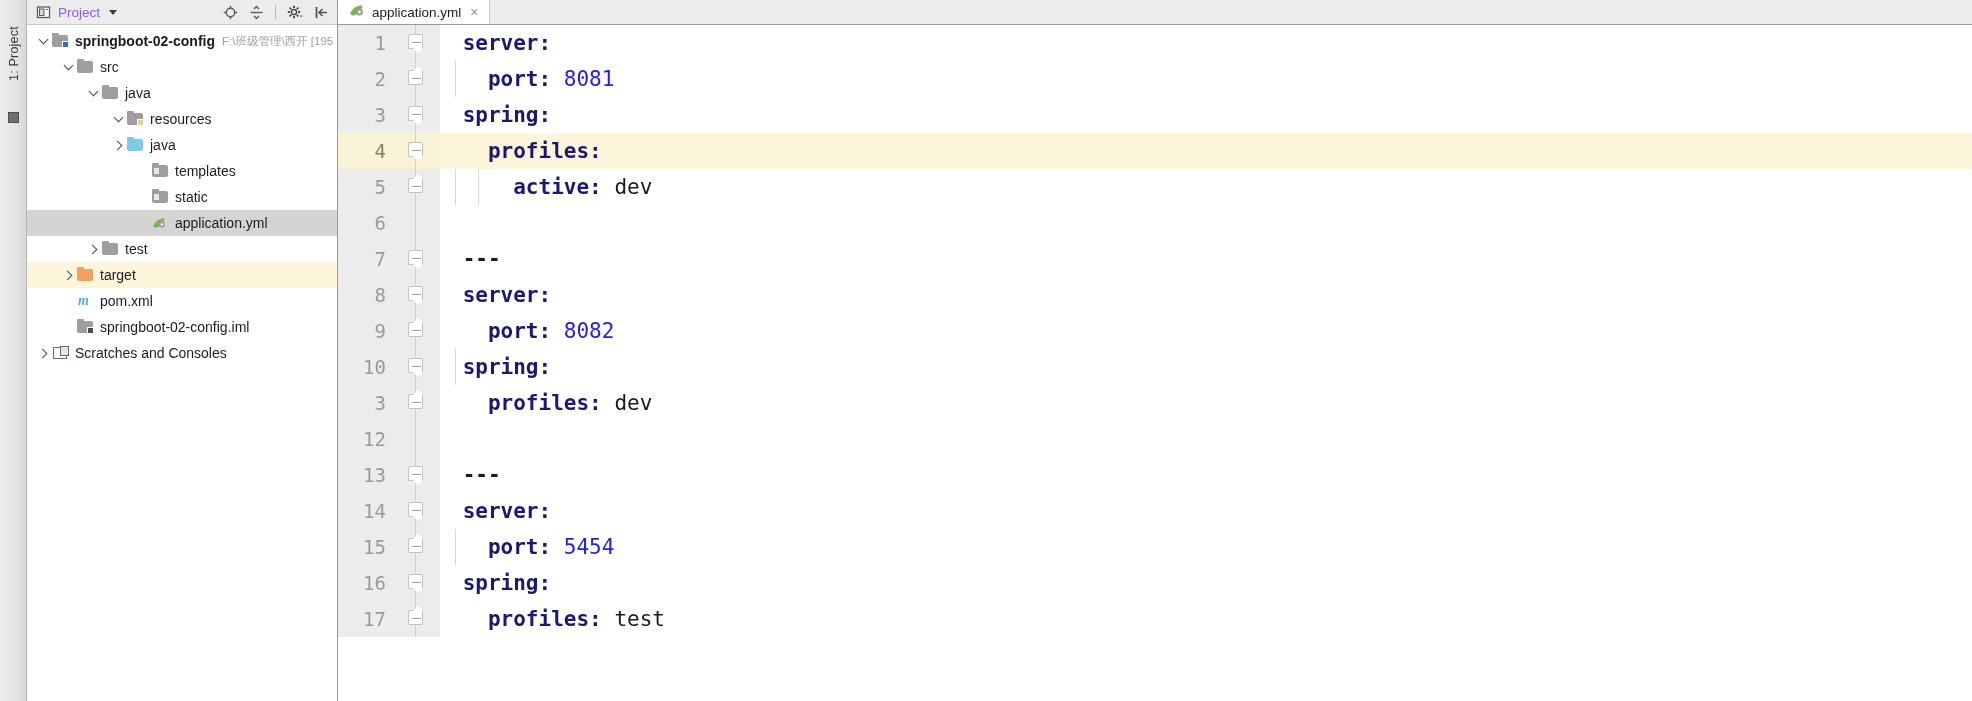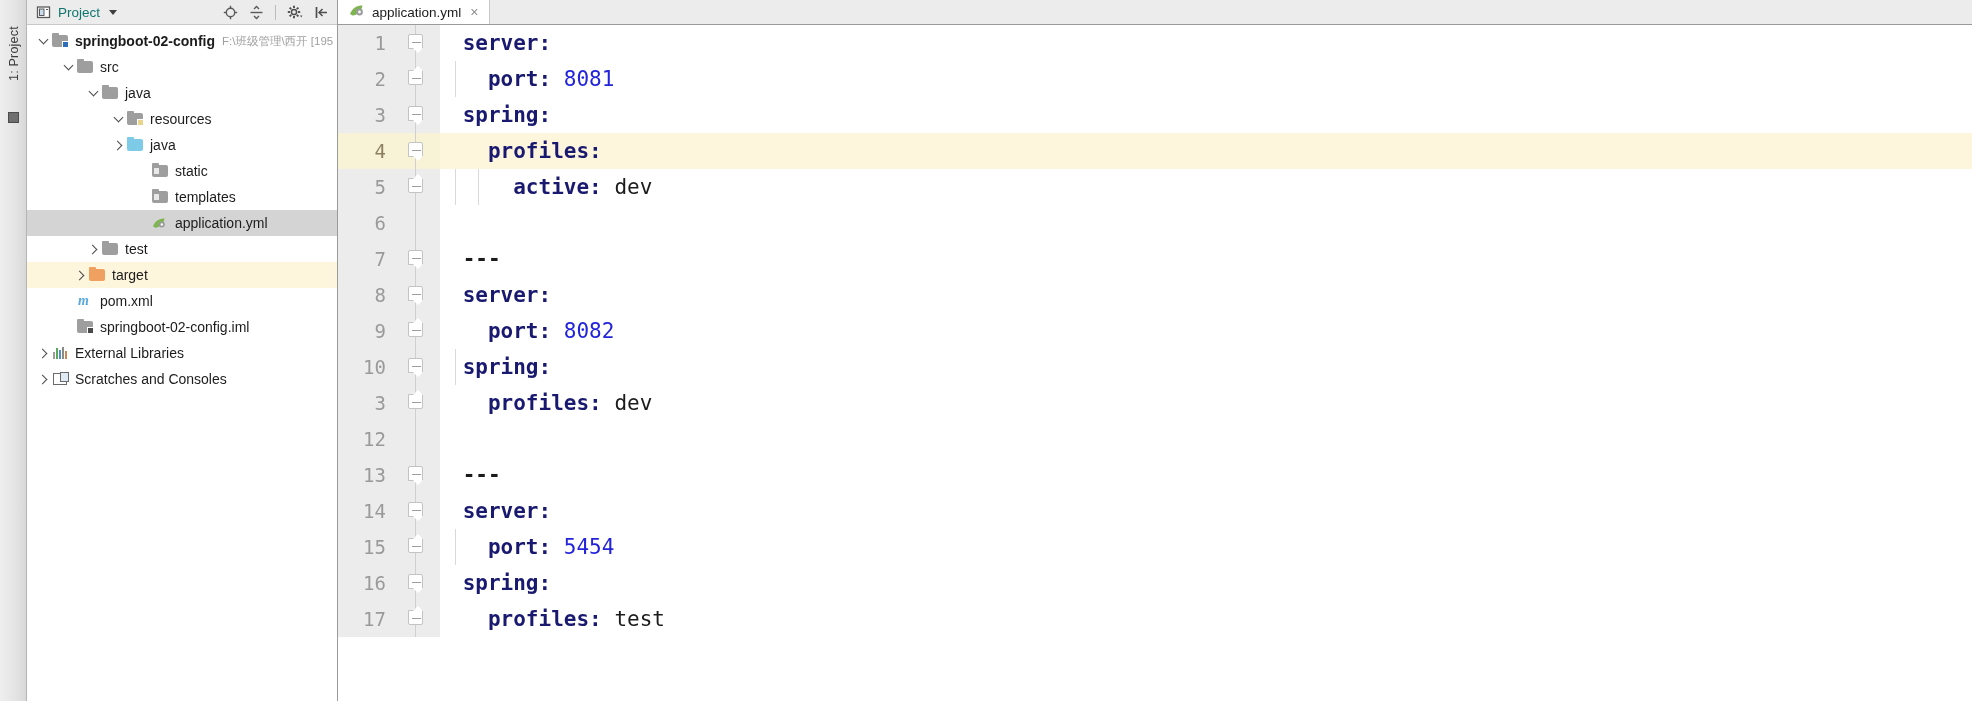--- a/index.html
+++ b/index.html
@@ -68,21 +68,21 @@
     padding: 0 6px 0 9px;
     gap: 6px;
   }
   .ph-icon {
     width: 16px; height: 15px;
     position: relative;
     flex: 0 0 16px;
   }
   .ph-title {
     font-size: 13.5px;
-    color: #0f766e;
+    color: #8b5cf6;
     white-space: nowrap;
   }
   .ph-caret {
     width: 0; height: 0;
     border-left: 4px solid transparent;
     border-right: 4px solid transparent;
     border-top: 5px solid #3d3d3d;
     margin-left: 3px;
   }
   .ph-spacer { flex: 1 1 auto; }
@@ -108,21 +108,21 @@
   .tree-row {
     height: 26px;
     display: flex;
     align-items: center;
     white-space: nowrap;
     font-size: 14px;
     color: #1c1c1c;
     padding-right: 4px;
   }
   .tree-row.selected { background: #d4d4d4; }
-  .tree-row.marked   { background: #fdf6dd; padding-left: 12px; }
+  .tree-row.marked   { background: #fdf6dd; }
   .tw {
     width: 17px; height: 17px;
     flex: 0 0 17px;
     display: flex; align-items: center; justify-content: center;
     color: #5b5b5b;
     font-size: 11px;
   }
   .tw-arrow {
     width: 7px; height: 7px;
     border-right: 1.7px solid #4a4a4a;
@@ -493,28 +493,28 @@
           <span class="ticon">
             <span class="folder blue"></span>
           </span>
           <span class="tlabel">java</span>
         </div>
         <div class="tree-row">
           <span class="tw" style="margin-left: 108px;"></span>
           <span class="ticon">
             <span class="folder grey sub"></span>
           </span>
+          <span class="tlabel">templates</span>
+        </div>
+        <div class="tree-row">
+          <span class="tw" style="margin-left: 108px;"></span>
+          <span class="ticon">
+            <span class="folder grey sub"></span>
+          </span>
           <span class="tlabel">static</span>
-        </div>
-        <div class="tree-row">
-          <span class="tw" style="margin-left: 108px;"></span>
-          <span class="ticon">
-            <span class="folder grey sub"></span>
-          </span>
-          <span class="tlabel">templates</span>
         </div>
         <div class="tree-row selected">
           <span class="tw" style="margin-left: 108px;"></span>
           <span class="ticon">
             <span class="yml-icon"><svg width="15" height="13" viewBox="0 0 16 14">
                 <path d="M1 10 C3 4 8 1.5 13.5 1.5 C12.5 7 9 11 3.5 11.5 Z" fill="#7fb550"></path>
                 <circle cx="10.5" cy="8" r="3.2" fill="#9a9a9a"></circle>
                 <circle cx="10.5" cy="8" r="1.3" fill="#ffffff"></circle>
               </svg></span>
           </span>
@@ -546,35 +546,20 @@
           <span class="tlabel">pom.xml</span>
         </div>
         <div class="tree-row">
           <span class="tw" style="margin-left: 33px;"></span>
           <span class="ticon">
             <span class="folder grey">
               <span class="badge" style="background:#4a4a4a"></span>
             </span>
           </span>
           <span class="tlabel">springboot-02-config.iml</span>
-        </div>
-        <div class="tree-row">
-          <span class="tw" style="margin-left: 8px;">
-            <span class="tw-arrow collapsed"></span>
-          </span>
-          <span class="ticon">
-            <span class="lib-icon">
-              <i style="height:7px"></i>
-              <i style="height:11px;background:#5aa85a"></i>
-              <i style="height:9px;background:#4f90c9"></i>
-              <i style="height:12px;background:#8a8a8a"></i>
-              <i style="height:8px;background:#c98a4f"></i>
-            </span>
-          </span>
-          <span class="tlabel">External Libraries</span>
         </div>
         <div class="tree-row">
           <span class="tw" style="margin-left: 8px;">
             <span class="tw-arrow collapsed"></span>
           </span>
           <span class="ticon">
             <span class="scratch-icon"></span>
           </span>
           <span class="tlabel">Scratches and Consoles</span>
         </div>

